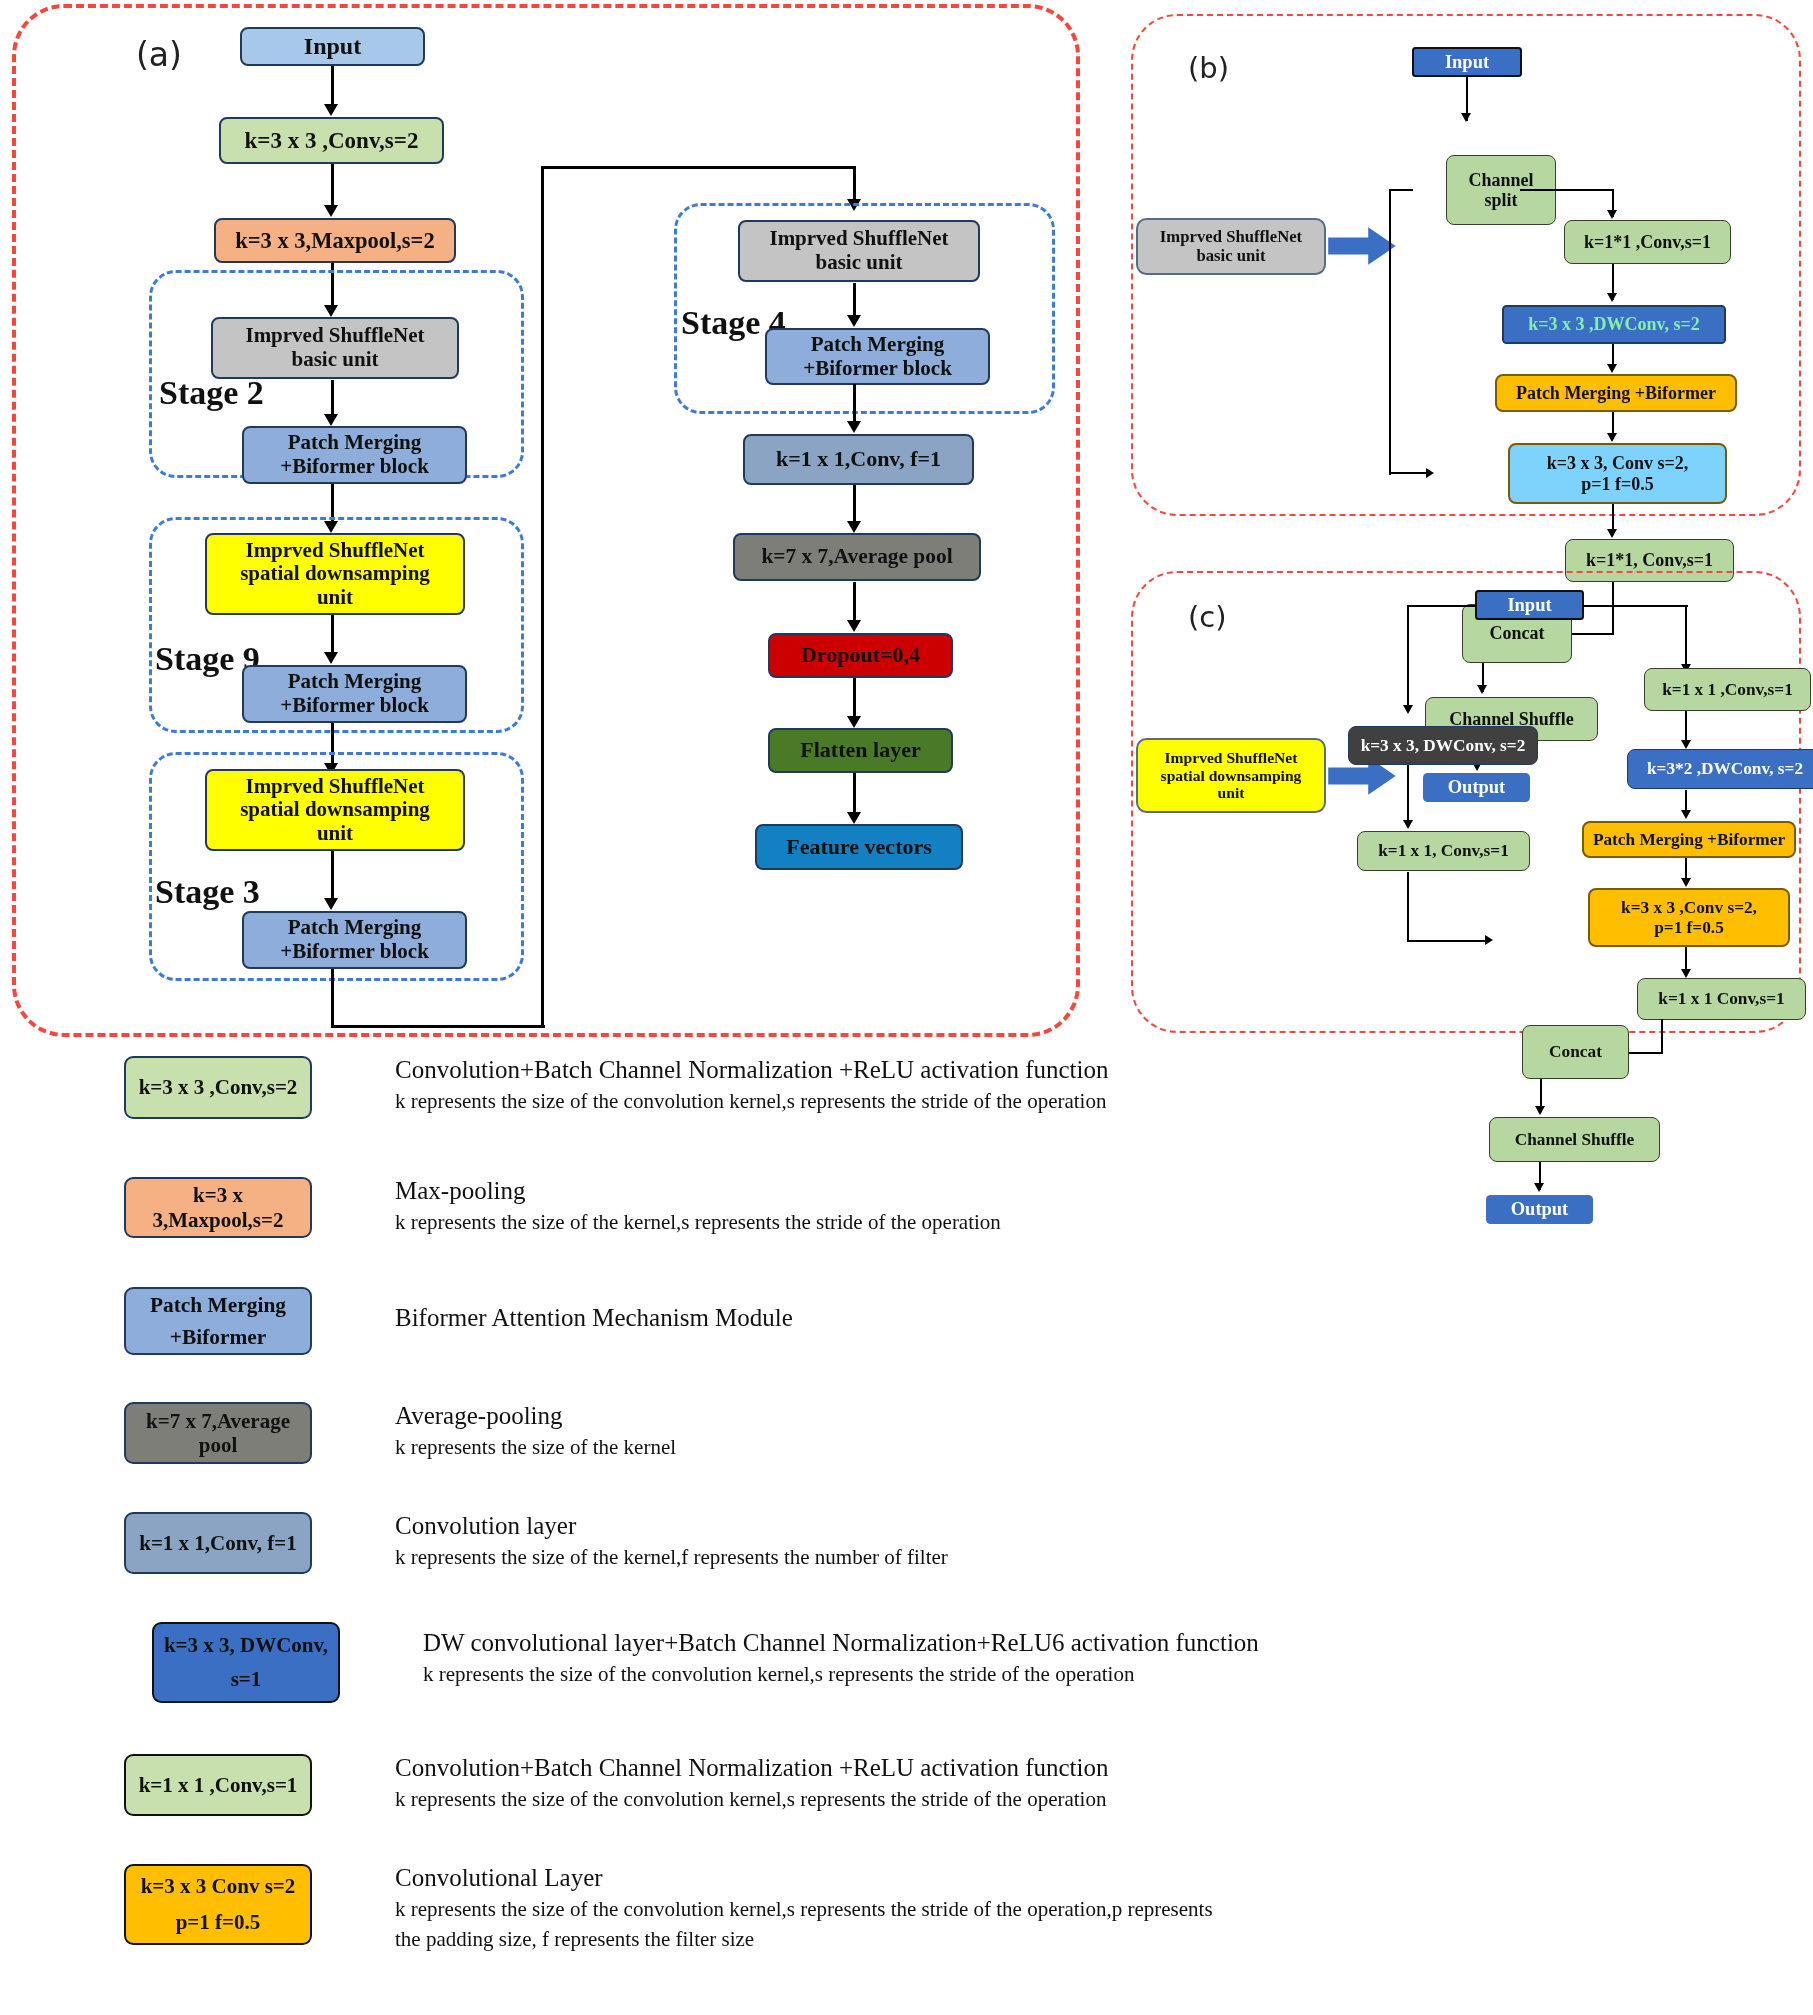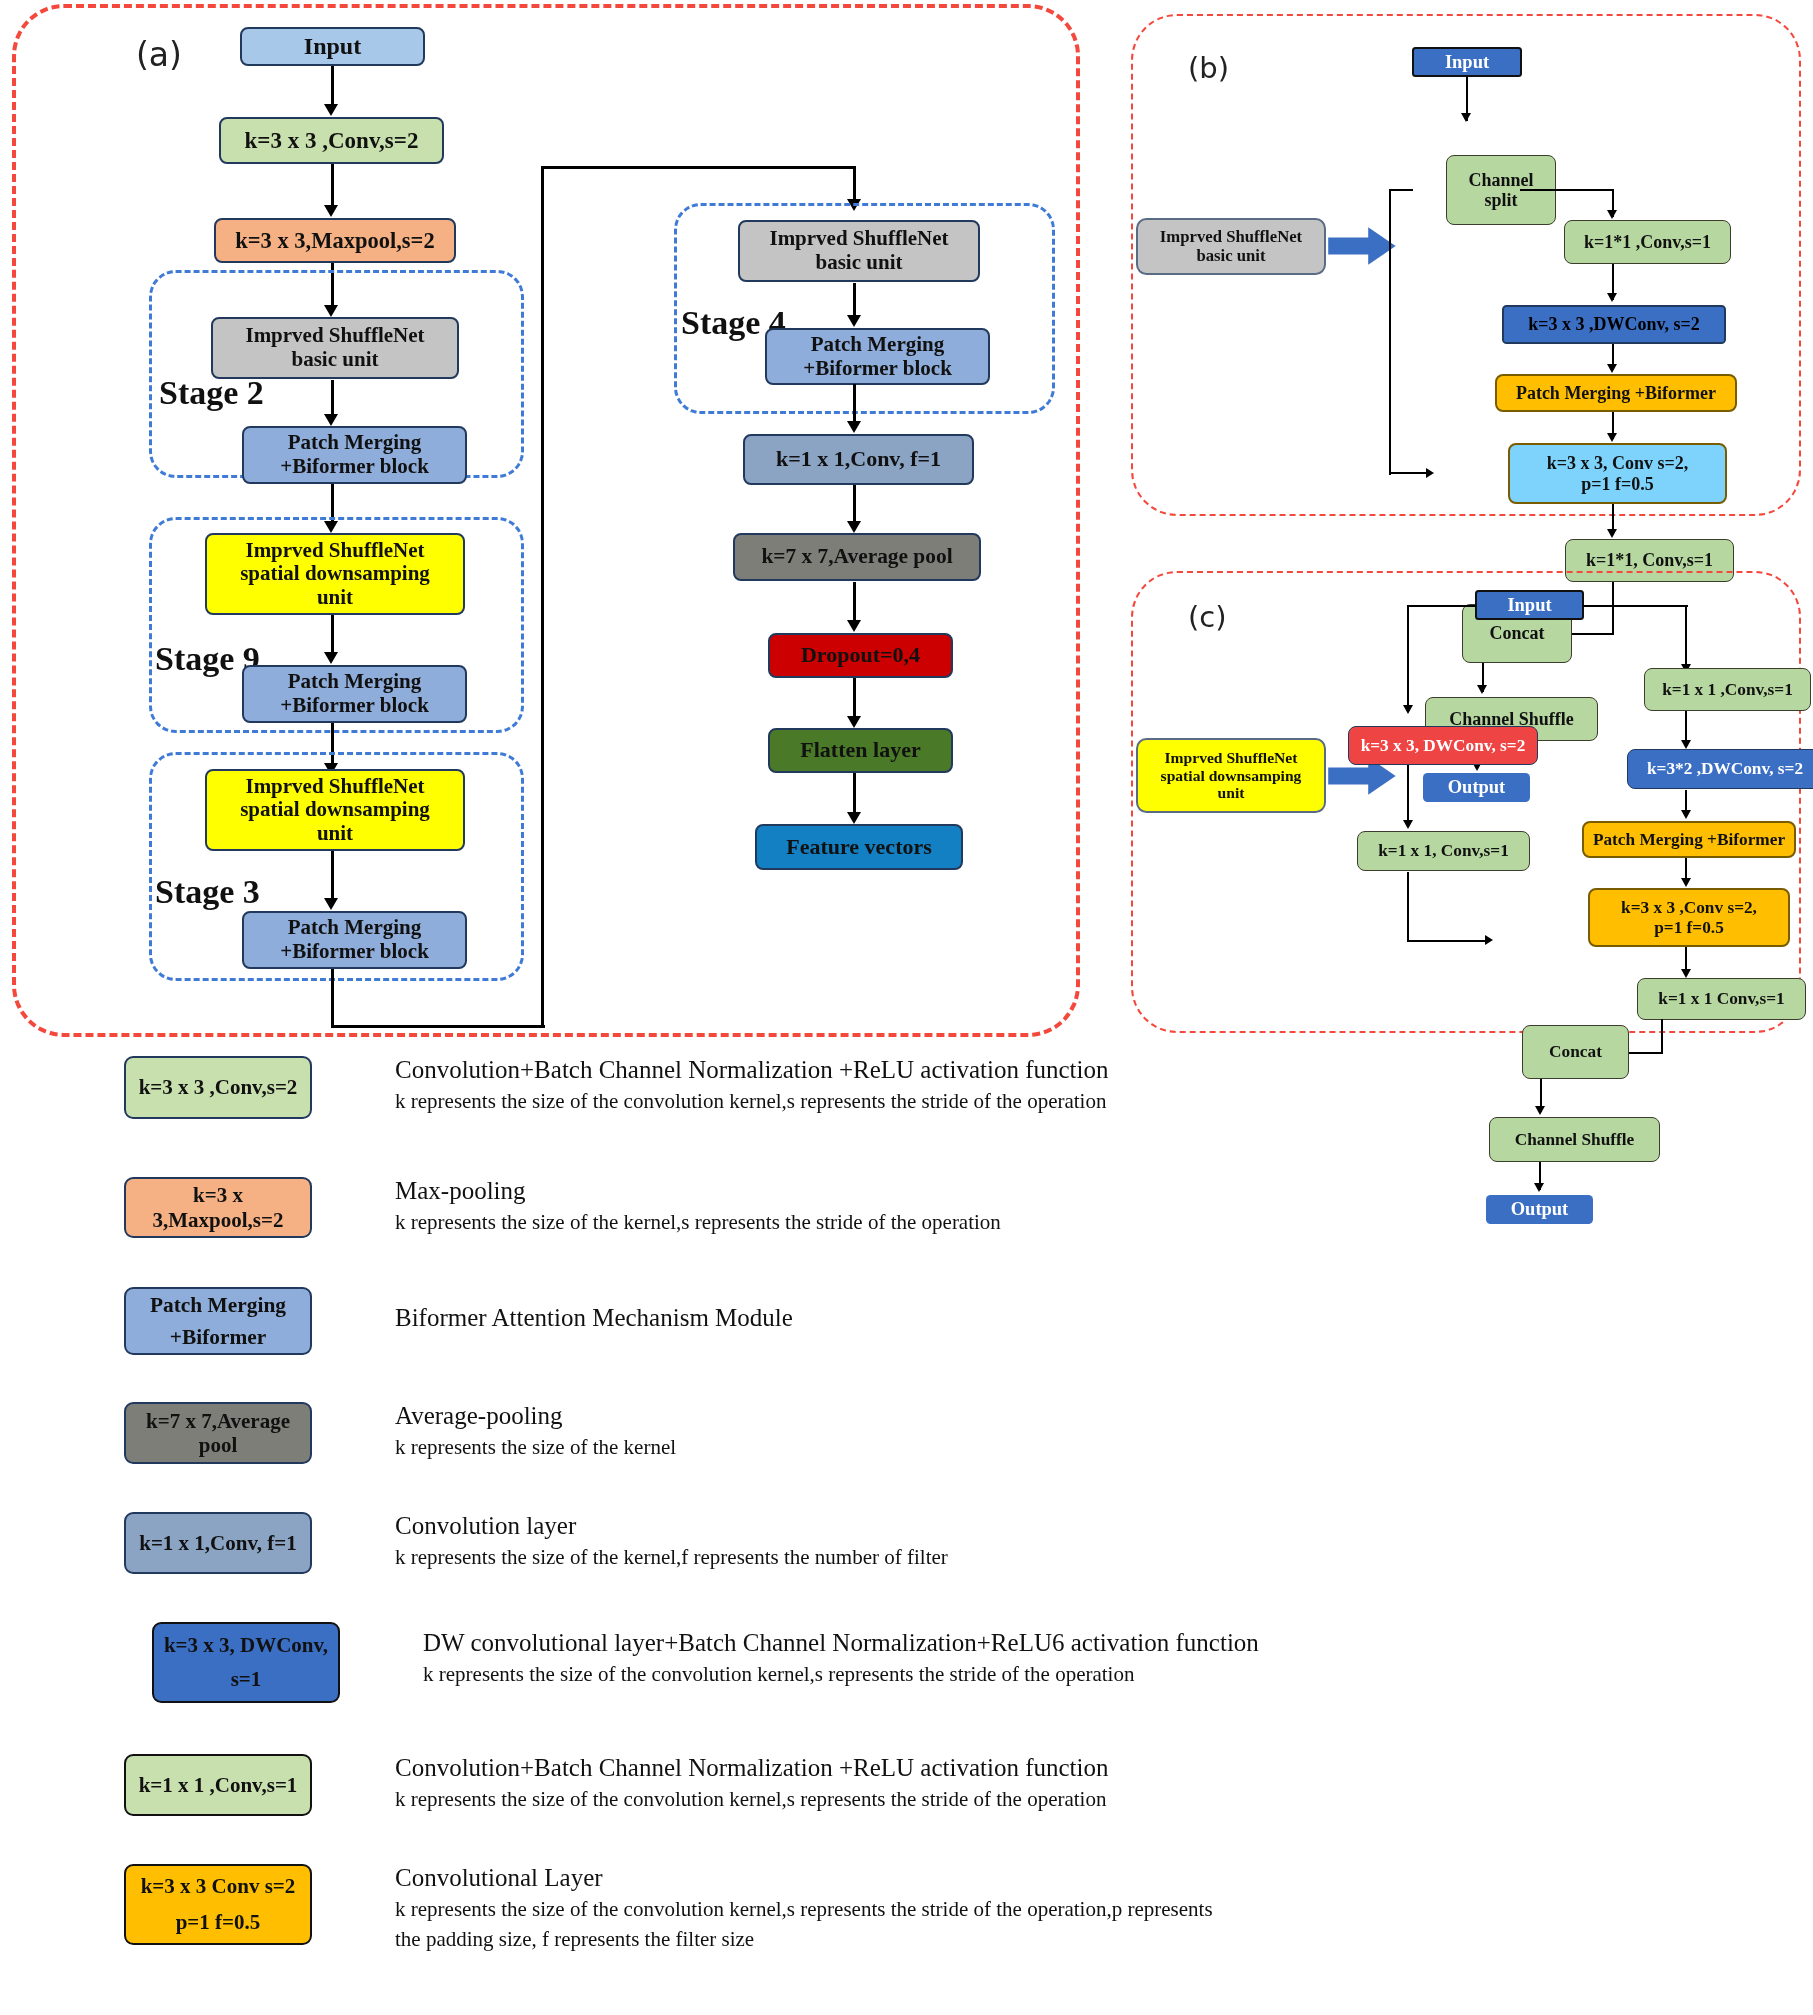--- a/index.html
+++ b/index.html
@@ -226,21 +226,21 @@
 <div class="hline t" style="left:1520px;top:189px;width:94px;"></div>
 <div class="vline t" style="left:1612px;top:189px;height:28px;"></div>
 <div class="arw down sm" style="left:1607px;top:210px;"></div>
 
 <div class="node thin" style="left:1530px;top:220px;width:167px;height:44px;background:#b6d7a0;font-size:18px;">
   <span>k=1*1 ,Conv,s=1</span>
 </div>
 <div class="vline t" style="left:1612px;top:264px;height:36px;"></div>
 <div class="arw down sm" style="left:1607px;top:293px;"></div>
 
-<div class="node small" style="left:1502px;top:305px;width:224px;height:39px;background:#3b6fc4;color:#000000;font-size:18px;border-color:#22395e;border-radius:4.6px;">
+<div class="node small" style="left:1502px;top:305px;width:224px;height:39px;background:#3b6fc4;color:#86efac;font-size:18px;border-color:#22395e;border-radius:4.6px;">
   <span>k=3 x 3 ,DWConv, s=2</span>
 </div>
 <div class="vline t" style="left:1612px;top:344px;height:25.4px;"></div>
 <div class="arw down sm" style="left:1607px;top:364px;"></div>
 
 <div class="node" style="left:1495px;top:374px;width:242px;height:38px;background:#ffbf00;font-size:18px;border-color:#7a5c00;border-width:2.3px;">
   <span>Patch Merging +Biformer</span>
 </div>
 <div class="vline t" style="left:1612px;top:412px;height:26.6px;"></div>
 <div class="arw down sm" style="left:1607px;top:433px;"></div>
@@ -293,21 +293,21 @@
 </div>
 
 <div class="hline t" style="left:1407px;top:605px;width:69px;"></div>
 <div class="vline t" style="left:1407px;top:605px;height:106px;"></div>
 <div class="arw down sm" style="left:1403px;top:705px;"></div>
 
 <div class="hline t" style="left:1583px;top:605px;width:105px;"></div>
 <div class="vline t" style="left:1685px;top:605px;height:65px;"></div>
 <div class="arw down sm" style="left:1681px;top:664px;"></div>
 
-<div class="node thin" style="left:1314px;top:726px;width:190px;height:39px;background:#ef4444;color:#fff;font-size:17.3px;border-color:#22395e;">
+<div class="node thin" style="left:1314px;top:726px;width:190px;height:39px;background:#404040;color:#fff;font-size:17.3px;border-color:#22395e;">
   <span>k=3 x 3, DWConv, s=2</span>
 </div>
 <div class="vline t" style="left:1407px;top:765px;height:60px;"></div>
 <div class="arw down sm" style="left:1403px;top:820px;"></div>
 
 <div class="node thin" style="left:1323px;top:831px;width:173px;height:40px;background:#b6d7a0;font-size:17.3px;">
   <span>k=1 x 1, Conv,s=1</span>
 </div>
 <div class="vline t" style="left:1407px;top:872px;height:70px;"></div>
 <div class="hline t" style="left:1407px;top:940px;width:81px;"></div>

